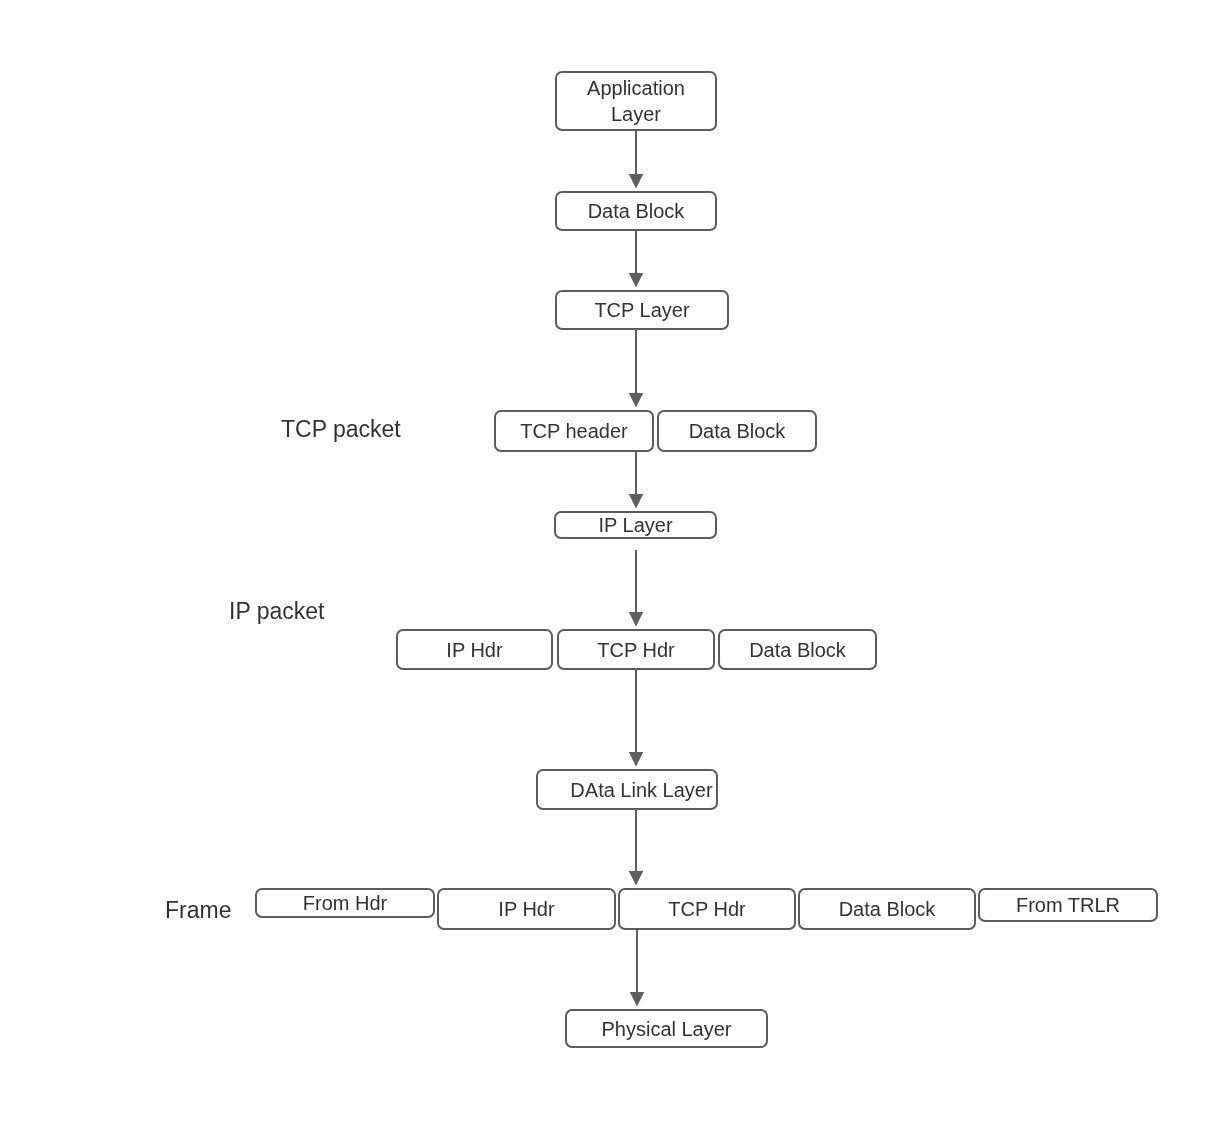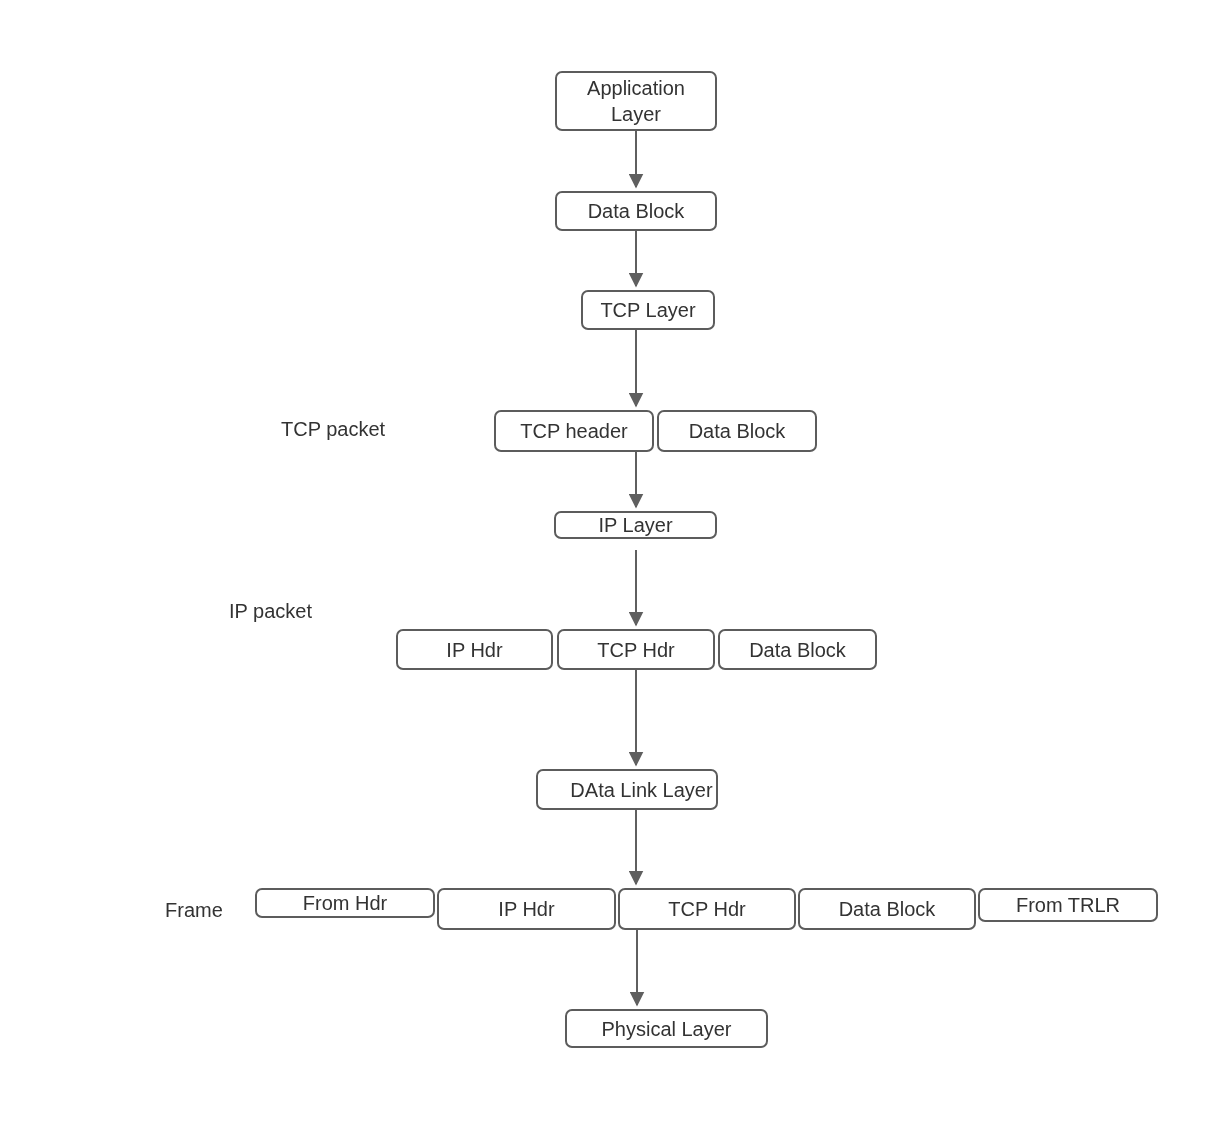--- a/index.html
+++ b/index.html
@@ -33,21 +33,21 @@
     justify-content: center;
     text-align: center;
     font-size: 20px;
     line-height: 1.3;
     color: #333333;
     z-index: 2;
   }
   .node .lbl { white-space: pre-line; }
   .row-label {
     position: absolute;
-    font-size: 20px;
+    font-size: 23px;
     color: #333333;
     line-height: 24px;
     white-space: nowrap;
     z-index: 2;
   }
 </style>
 </head>
 <body>
 
 <div class="canvas">
@@ -72,21 +72,21 @@
 
   <div class="node" style="left:555px; top:71px; width:162px; height:60px;">
     <span class="lbl">Application
 Layer</span>
   </div>
 
   <div class="node" style="left:555px; top:191px; width:162px; height:40px;">
     <span class="lbl">Data Block</span>
   </div>
 
-  <div class="node" style="left:581px; top:290px; width:134px; height:40px;">
+  <div class="node" style="left:555px; top:290px; width:174px; height:40px;">
     <span class="lbl">TCP Layer</span>
   </div>
 
   <div class="row-label" style="left:281px; top:417px;">TCP packet</div>
   <div class="node" style="left:494px; top:410px; width:160px; height:42px;border-radius:7px;">
     <span class="lbl">TCP header</span>
   </div>
   <div class="node" style="left:657px; top:410px; width:160px; height:42px;">
     <span class="lbl">Data Block</span>
   </div>

